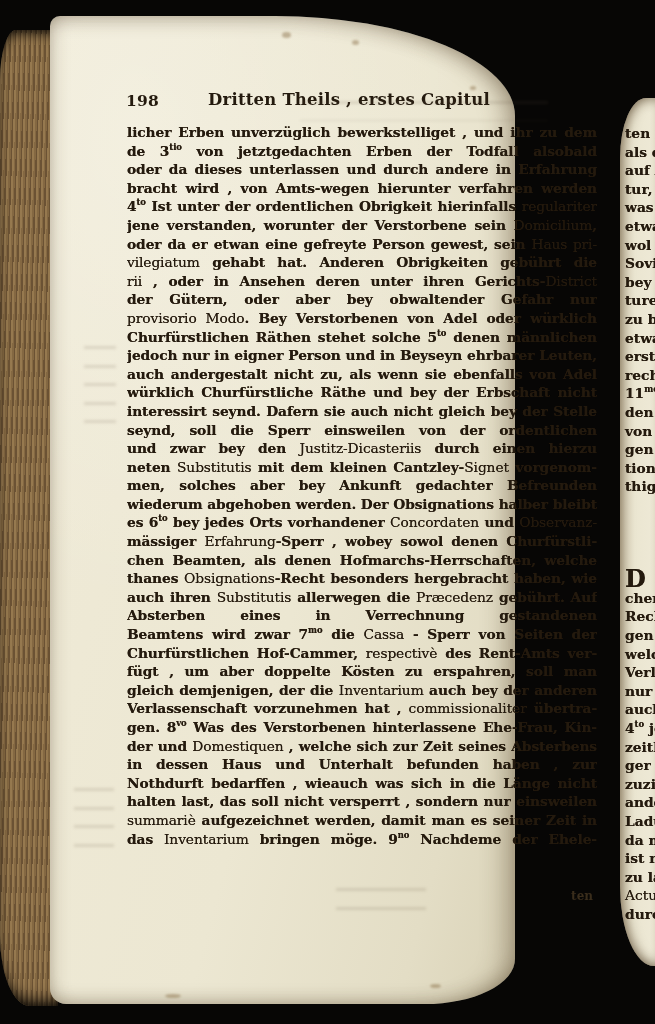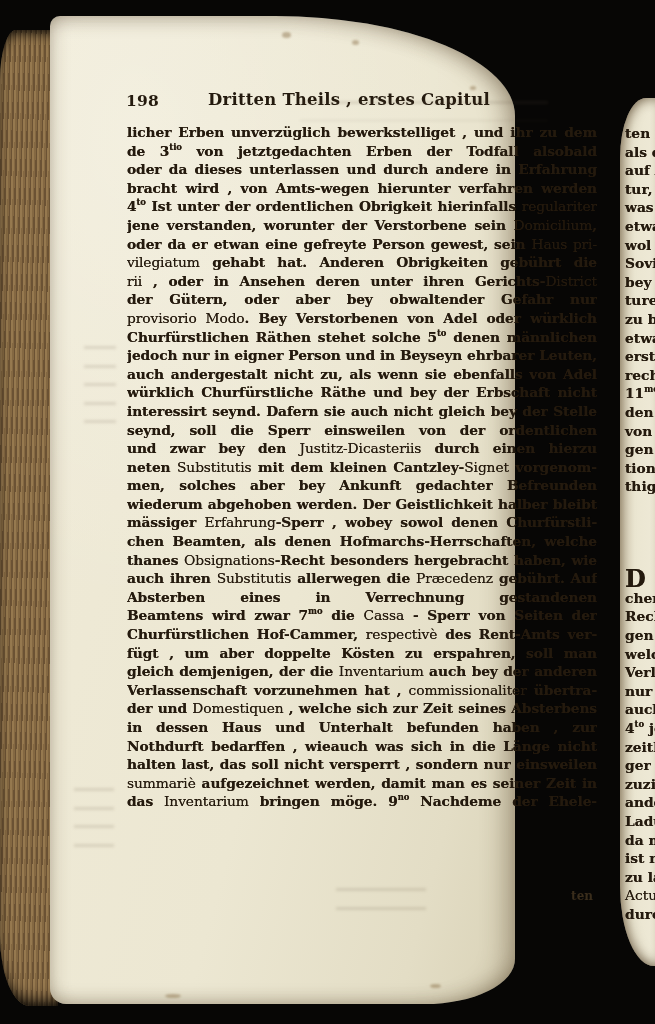--- a/index.html
+++ b/index.html
@@ -84,31 +84,33 @@
         <div class="bline"><i>provisorio Modo</i>.  Bey Verstorbenen von Adel oder würklich</div>
         <div class="bline">Churfürstlichen Räthen stehet solche 5<sup>to</sup> denen männlichen</div>
         <div class="bline">jedoch nur in eigner Person und in Beyseyn ehrbarer Leuten,</div>
         <div class="bline">auch andergestalt nicht zu, als wenn sie ebenfalls von Adel oder</div>
         <div class="bline">würklich Churfürstliche Räthe und bey der Erbschaft nicht selbst</div>
         <div class="bline">interessirt seynd.  Dafern sie auch nicht gleich bey der Stelle</div>
         <div class="bline">seynd, soll die Sperr einsweilen von der ordentlichen Obrigkeit</div>
         <div class="bline">und zwar bey den <i>Justitz-Dicasteriis</i> durch einen hierzu abgeord-</div>
         <div class="bline">neten <i>Substitutis</i> mit dem kleinen Cantzley-<i>Signet</i> vorgenom-</div>
         <div class="bline">men, solches aber bey Ankunft gedachter Befreunden alsofort</div>
-        <div class="bline">wiederum abgehoben werden.  Der Geistlichkeit halber bleibt</div>
+        <div class="bline">wiederum abgehoben werden.  Der Obsignations halber bleibt</div>
+        <div class="bline">es 6<sup>to</sup> bey jedes Orts vorhandener <i>Concordaten</i> und <i>Observanz-</i></div>
         <div class="bline">mässiger <i>Erfahrung</i>-Sperr , wobey sowol denen Churfürstli-</div>
         <div class="bline">chen Beamten, als denen Hofmarchs-Herrschaften, welche so-</div>
         <div class="bline">thanes <i>Obsignations</i>-Recht besonders hergebracht haben, wie</div>
         <div class="bline">auch ihren <i>Substitutis</i> allerwegen die <i>Præcedenz</i> gebührt.  Auf</div>
         <div class="bline">Absterben eines in Verrechnung gestandenen Churfürstlichen</div>
         <div class="bline">Beamtens wird zwar 7<sup>mo</sup> die <i>Cassa</i> - Sperr von Seiten der</div>
         <div class="bline">Churfürstlichen Hof-Cammer, <i>respectivè</i> des Rent-Amts ver-</div>
         <div class="bline">fügt , um aber doppelte Kösten zu erspahren, soll man solche zu-</div>
         <div class="bline">gleich demjenigen, der die <i>Inventarium</i> auch bey der anderen</div>
         <div class="bline">Verlassenschaft vorzunehmen hat , <i>commissionaliter</i> übertra-</div>
+        <div class="bline">gen.  8<sup>vo</sup> Was des Verstorbenen hinterlassene Ehe-Frau, Kin-</div>
         <div class="bline">der und <i>Domestiquen</i> , welche sich zur Zeit seines Absterbens</div>
         <div class="bline">in dessen Haus und Unterhalt befunden haben , zur täglichen</div>
         <div class="bline">Nothdurft bedarffen , wieauch was sich in die Länge nicht er-</div>
         <div class="bline">halten last, das soll nicht versperrt , sondern nur einsweilen</div>
         <div class="bline"><i>summariè</i> aufgezeichnet werden, damit man es seiner Zeit in</div>
         <div class="bline">das <i>Inventarium</i> bringen möge.  9<sup>no</sup> Nachdeme der Ehele-</div>
       </div>
 
     <div class="catchword">ten</div>
   </div>

